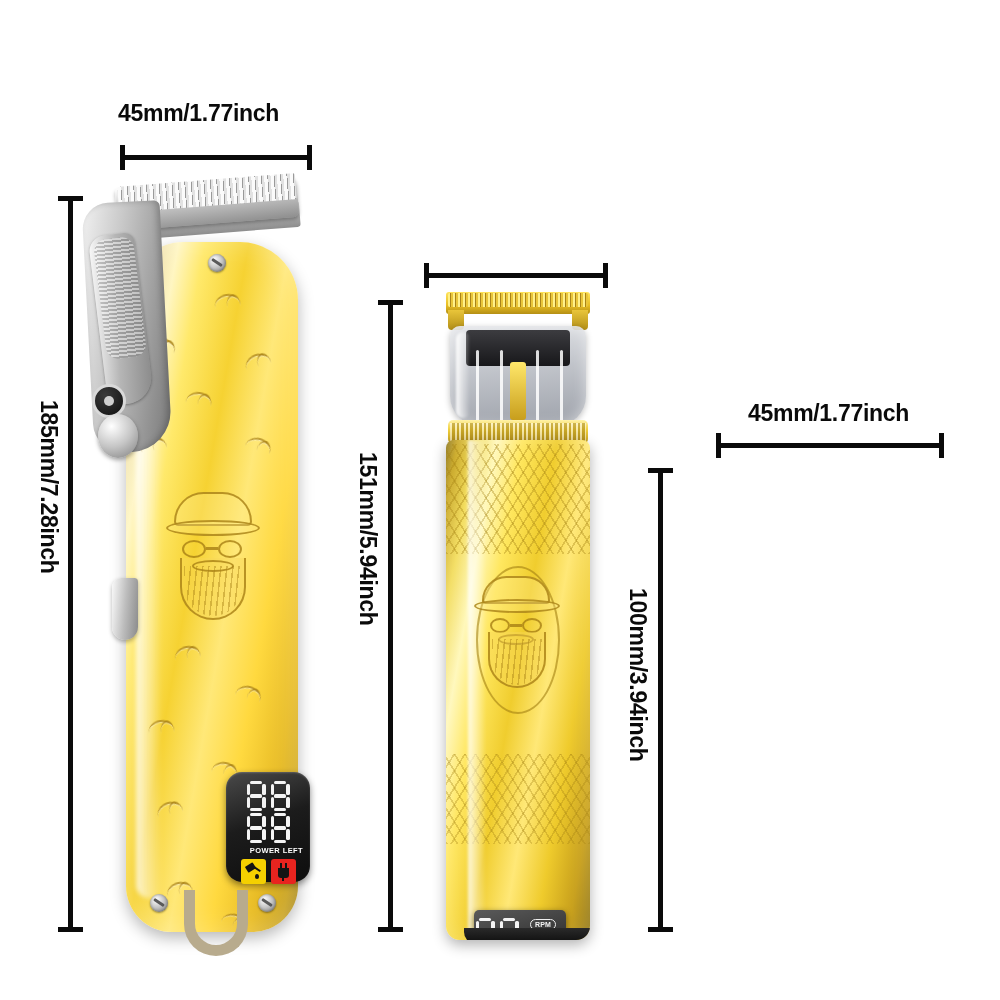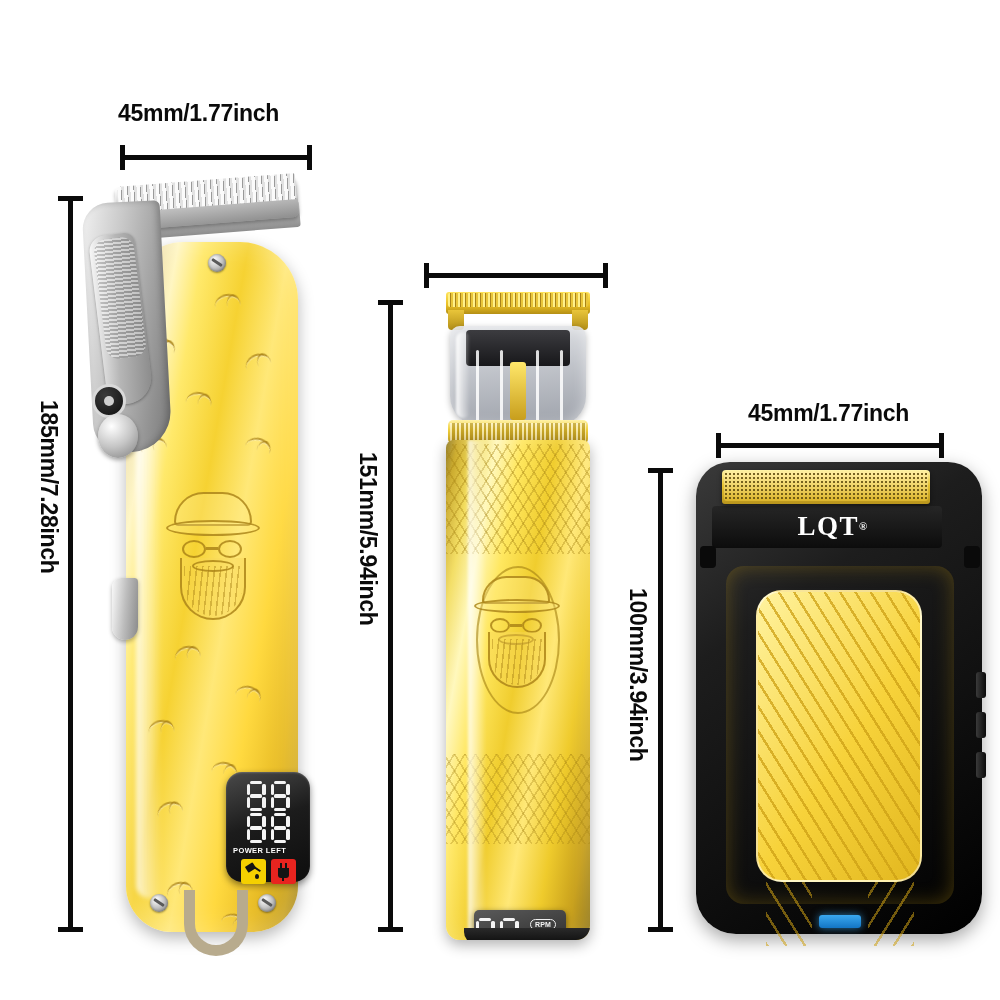--- a/index.html
+++ b/index.html
@@ -225,21 +225,21 @@
     position:absolute; background:#f4f4f4; border-radius:1.5px;
   }
   .seg.a{ left:3.5px; top:0; width:12px; height:3.4px; }
   .seg.b{ right:0; top:3px; width:3.4px; height:11px; }
   .seg.c{ right:0; top:16px; width:3.4px; height:11px; }
   .seg.d{ left:3.5px; bottom:0; width:12px; height:3.4px; }
   .seg.e{ left:0; top:16px; width:3.4px; height:11px; }
   .seg.f{ left:0; top:3px; width:3.4px; height:11px; }
   .seg.g{ left:3.5px; top:13.3px; width:12px; height:3.4px; }
   .cl-lcd-caption {
-    text-align:left; color:#ffffff; font-size:7.5px; font-weight:bold;
+    text-align:right; color:#ffffff; font-size:7.5px; font-weight:bold;
     letter-spacing:.4px; margin-top:3px;
   }
   .cl-icons { display:flex; justify-content:center; gap:5px; margin-top:4px; }
   .ic { width:25px; height:25px; border-radius:3px; position:relative; }
   .ic.oil { background:#f5d000; }
   .ic.plug { background:#e8241f; }
   .oil-bottle{
     position:absolute; left:5px; top:5px; width:9px; height:7px;
     background:#141414; border-radius:1px; transform:rotate(-32deg);
   }
@@ -683,42 +683,14 @@
       <div class="tr-base"></div>
     </div>
   </div>
 
   <div class="dim-label-h" style="left:748px; top:400px; font-size:23px;">45mm/1.77inch</div>
   <div class="dim-line-h" style="left:716px; top:443px; width:228px;"></div>
 
   <div class="dim-label-v" style="left:651px; top:588px; font-size:23px;">100mm/3.94inch</div>
   <div class="dim-line-v" style="left:658px; top:468px; height:464px;"></div>
 
-  <div id="shaver">
-    <div class="sh-body"></div>
-    <div class="sh-head-plate"></div>
-    <div class="sh-foil-frame"></div>
-    <div class="sh-foil-mesh"></div>
-
-    <div class="sh-logo">
-      <span>LQT</span>
-        <sup>®</sup>
-    </div>
-
-    <div class="sh-notch-l"></div>
-    <div class="sh-notch-r"></div>
-
-    <div class="sh-grip-outer">
-      <div class="sh-chev-l"></div>
-      <div class="sh-chev-r"></div>
-    </div>
-    <div class="sh-grip-inner">
-      <div class="sh-hatch"></div>
-    </div>
-
-    <div class="sh-side-btn" style="top:210px;"></div>
-    <div class="sh-side-btn" style="top:250px;"></div>
-    <div class="sh-side-btn" style="top:290px;"></div>
-
-    <div class="sh-led"></div>
-  </div>
 
 </div>
 
 </body></html>

